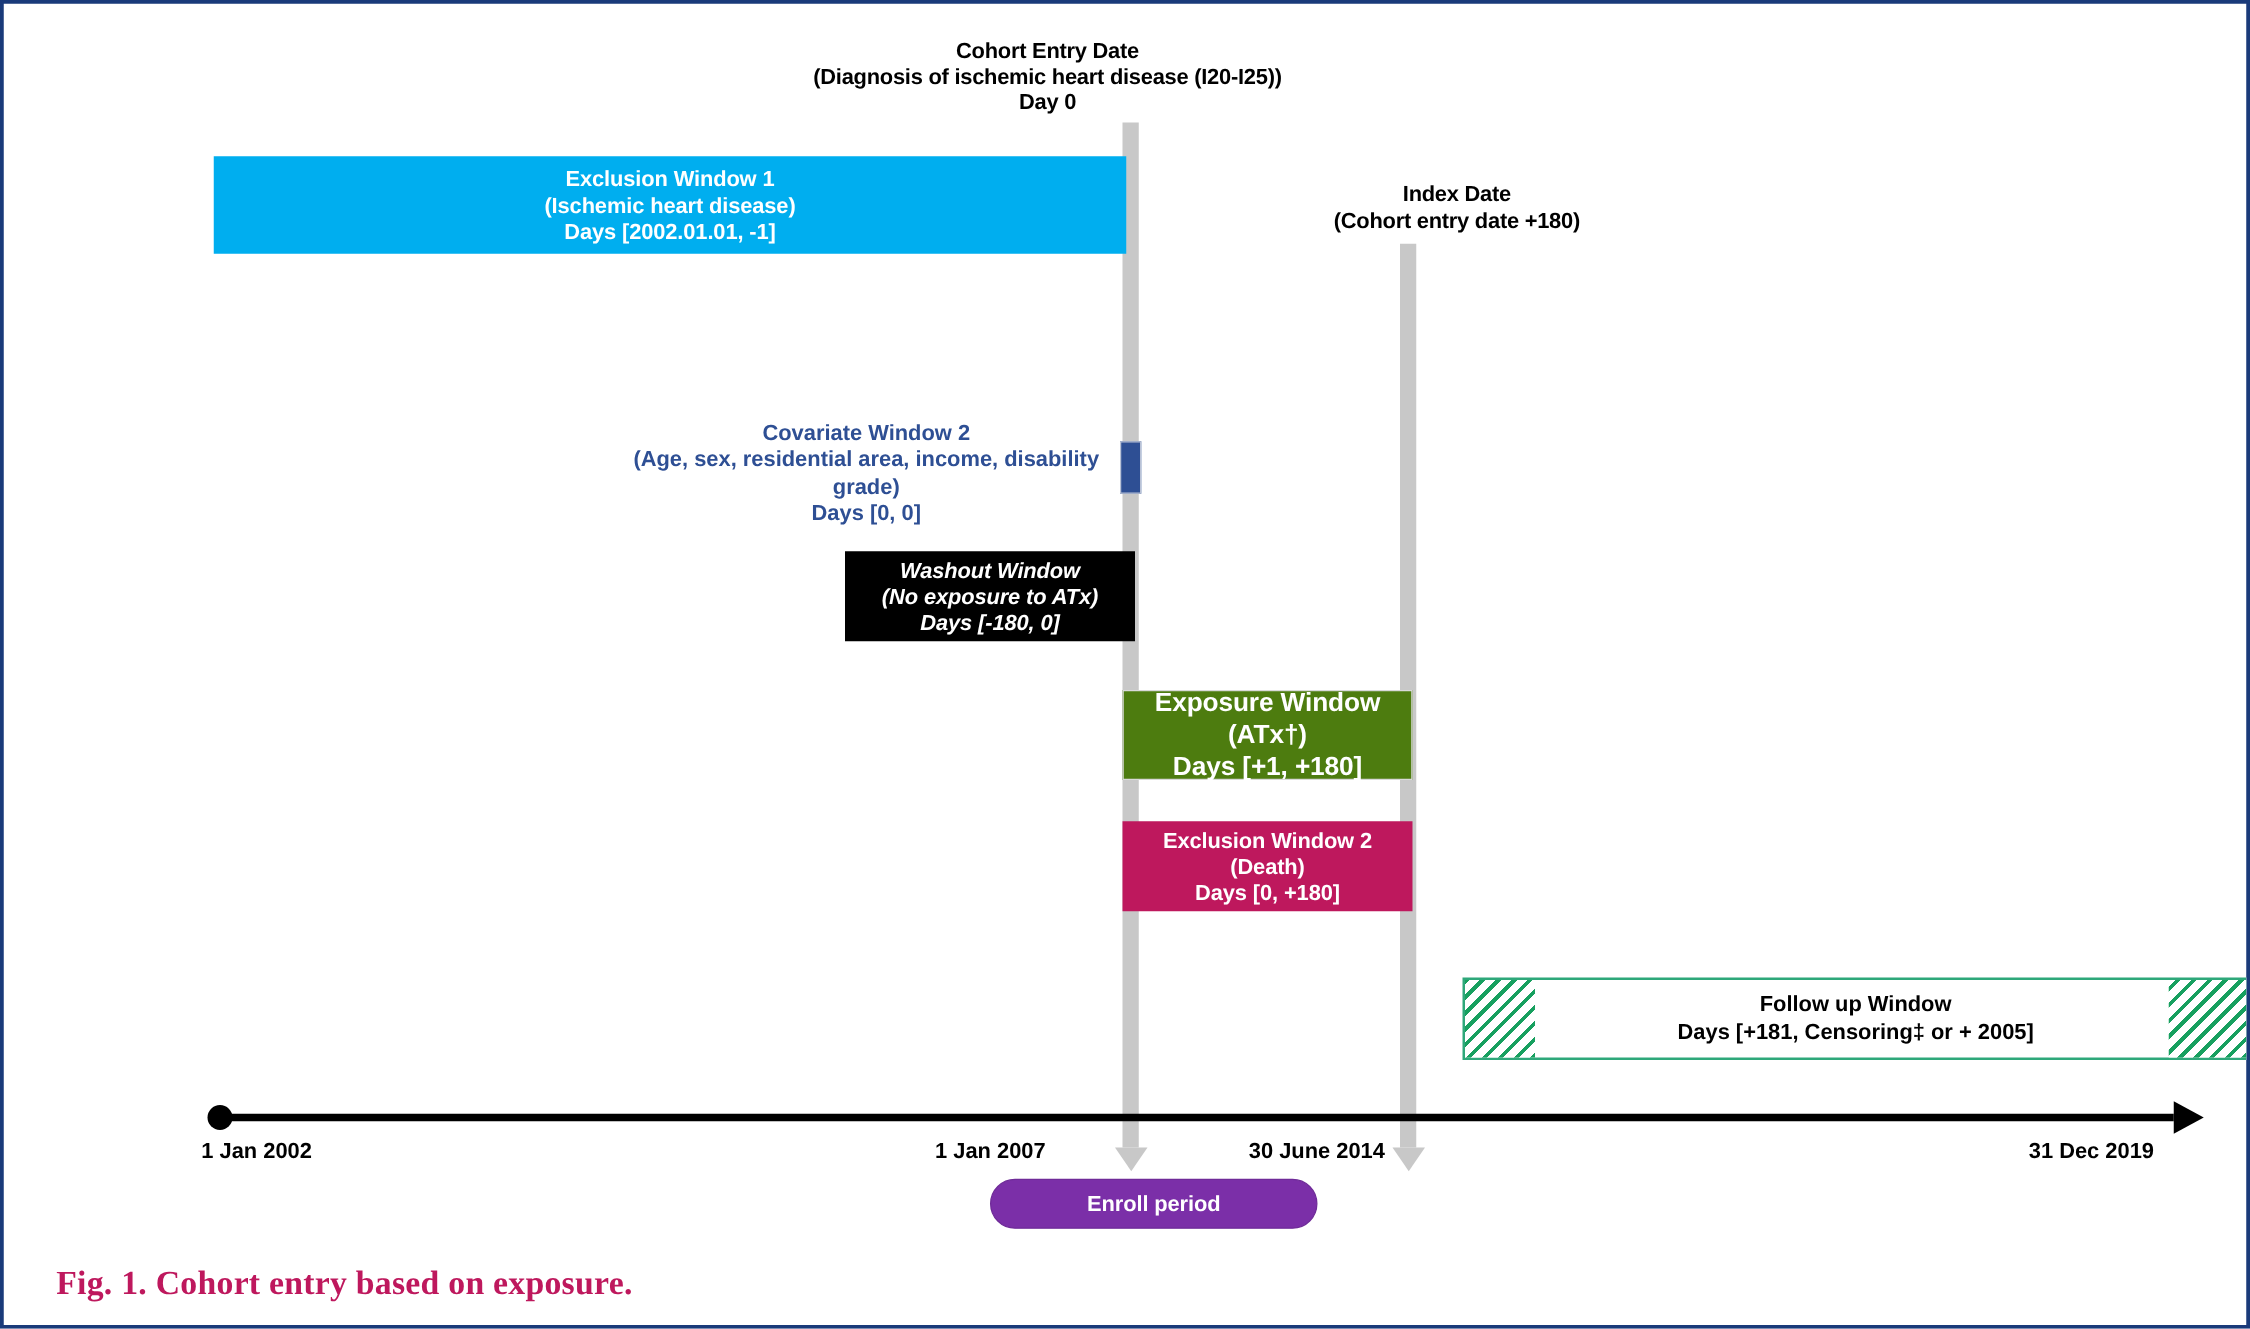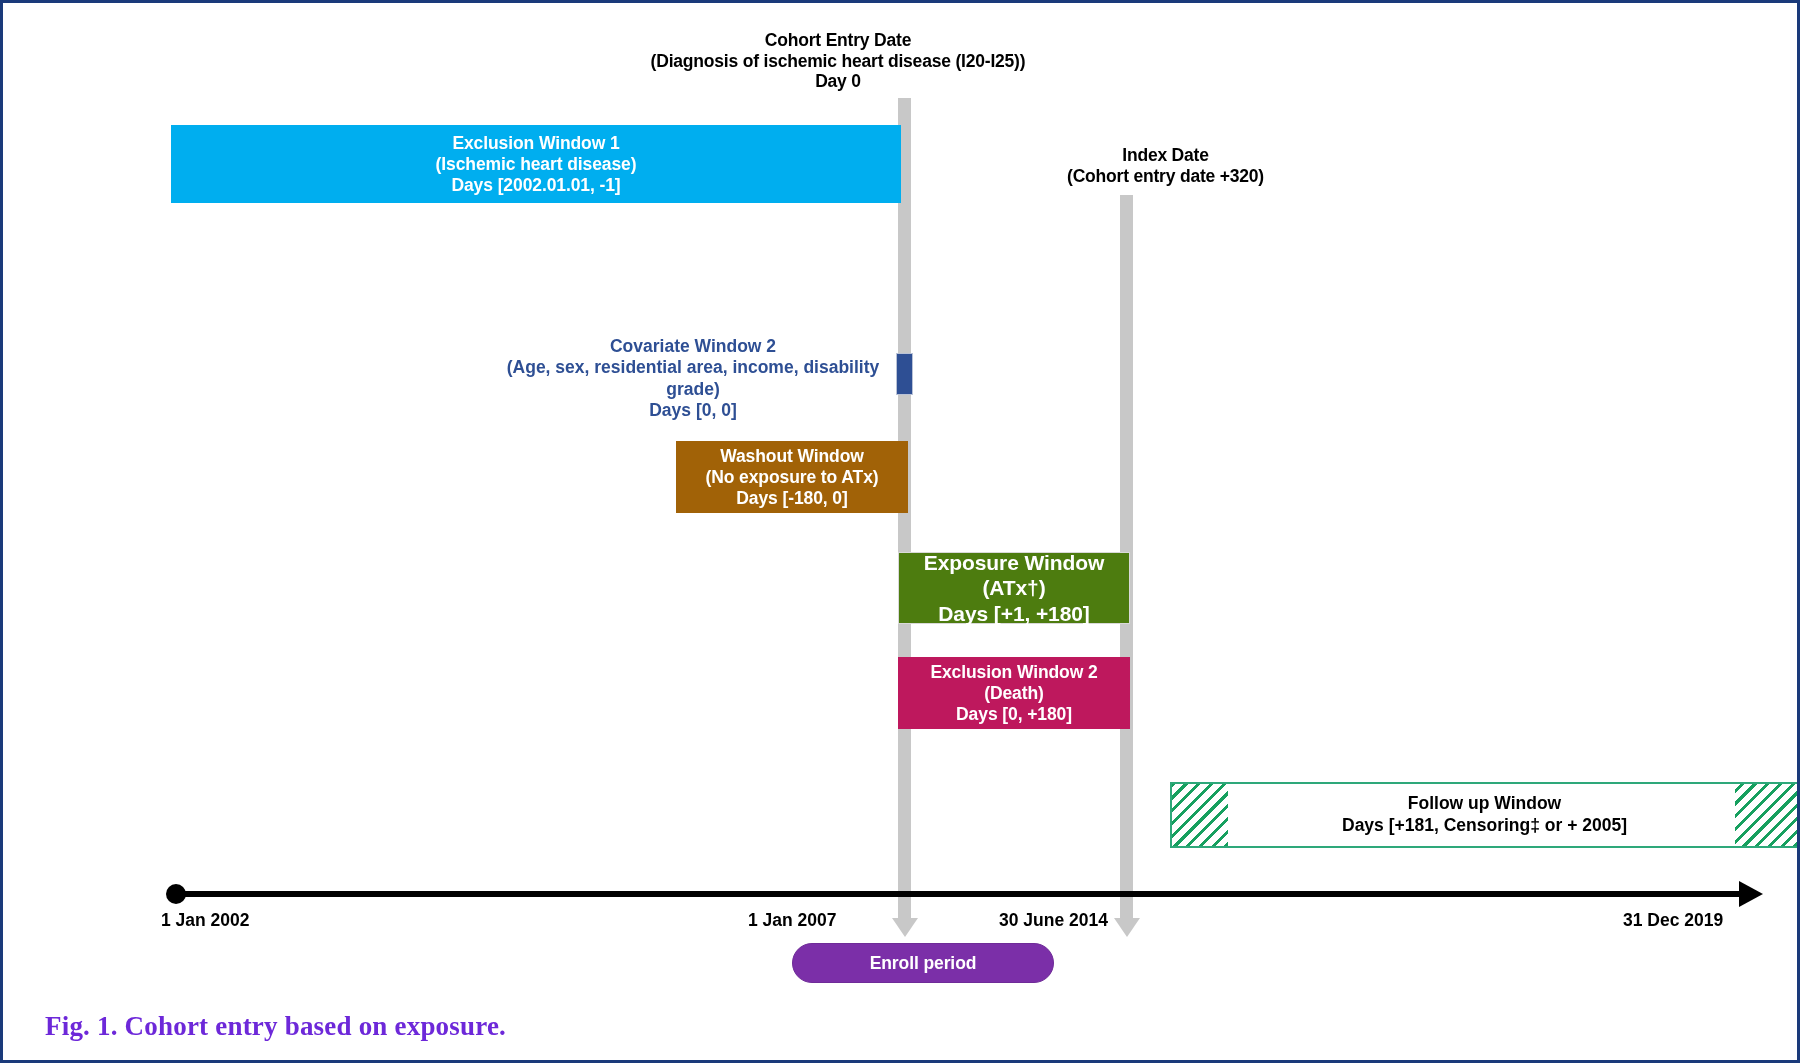--- a/index.html
+++ b/index.html
@@ -65,21 +65,21 @@
     font-weight: bold;
     line-height: 1.2;
     font-size: 17px;
     letter-spacing: -0.1px;
   }
   .bar .ln { display: block; white-space: nowrap; }
 
   .bar-excl1 { background: #00AEEF; color: #ffffff; font-size: 17.5px; }
   .bar-cov1  { background: #2E4F94; color: #ffffff; border: 1px solid #b9c2d6; font-size: 17.5px; }
   .bar-cov2  { background: #2E4F94; border: 1px solid #b9c2d6; }
-  .bar-wash  { background: #a16207; color: #ffffff; font-size: 17.5px; }
+  .bar-wash  { background: #000000; color: #ffffff; font-size: 17.5px; font-style: italic; }
   .bar-expo  { background: #4d7c0f; color: #ffffff; border: 1px solid #d9d9d9; font-size: 21px; }
   .bar-excl2 { background: #be185d; color: #ffffff; font-size: 17.5px; }
   .bar-enroll{ background: #7B2FA8; color: #ffffff; border: 1px solid #6f2b98; font-size: 17.5px; }
 
   
   .cov2-caption {
     text-align: center;
     color: #2E4F94;
     font-weight: bold;
     font-size: 17.5px;
@@ -145,40 +145,40 @@
   }
 
   
   .caption {
     position: absolute;
     left: 42px;
     top: 1008px;
     font-family: "Liberation Serif", serif;
     font-weight: bold;
     font-size: 27px;
-    color: #6d28d9;
+    color: #be185d;
     letter-spacing: 0.2px;
   }
   sub { font-size: 0.68em; vertical-align: -0.22em; }
 </style>
 </head>
 <body>
 
 <div id="page">
   <div class="figure-area">
 
     <div class="abs annot" style="left:615px; top:27px; width:440px;">
       <div>Cohort Entry Date</div>
       <div>(Diagnosis of ischemic heart disease (I20-I25))</div>
       <div>Day 0</div>
     </div>
 
     <div class="abs annot" style="left:965px; top:142px; width:395px;">
       <div>Index Date</div>
-      <div>(Cohort entry date +320)</div>
+      <div>(Cohort entry date +180)</div>
     </div>
 
     <div class="abs vline" style="left:895px; top:95px; height:820px;">
       <div class="vline-arrow" style="top:820px;"></div>
     </div>
 
     <div class="abs vline" style="left:1117px; top:192px; height:723px;">
       <div class="vline-arrow" style="top:723px;"></div>
     </div>
 

